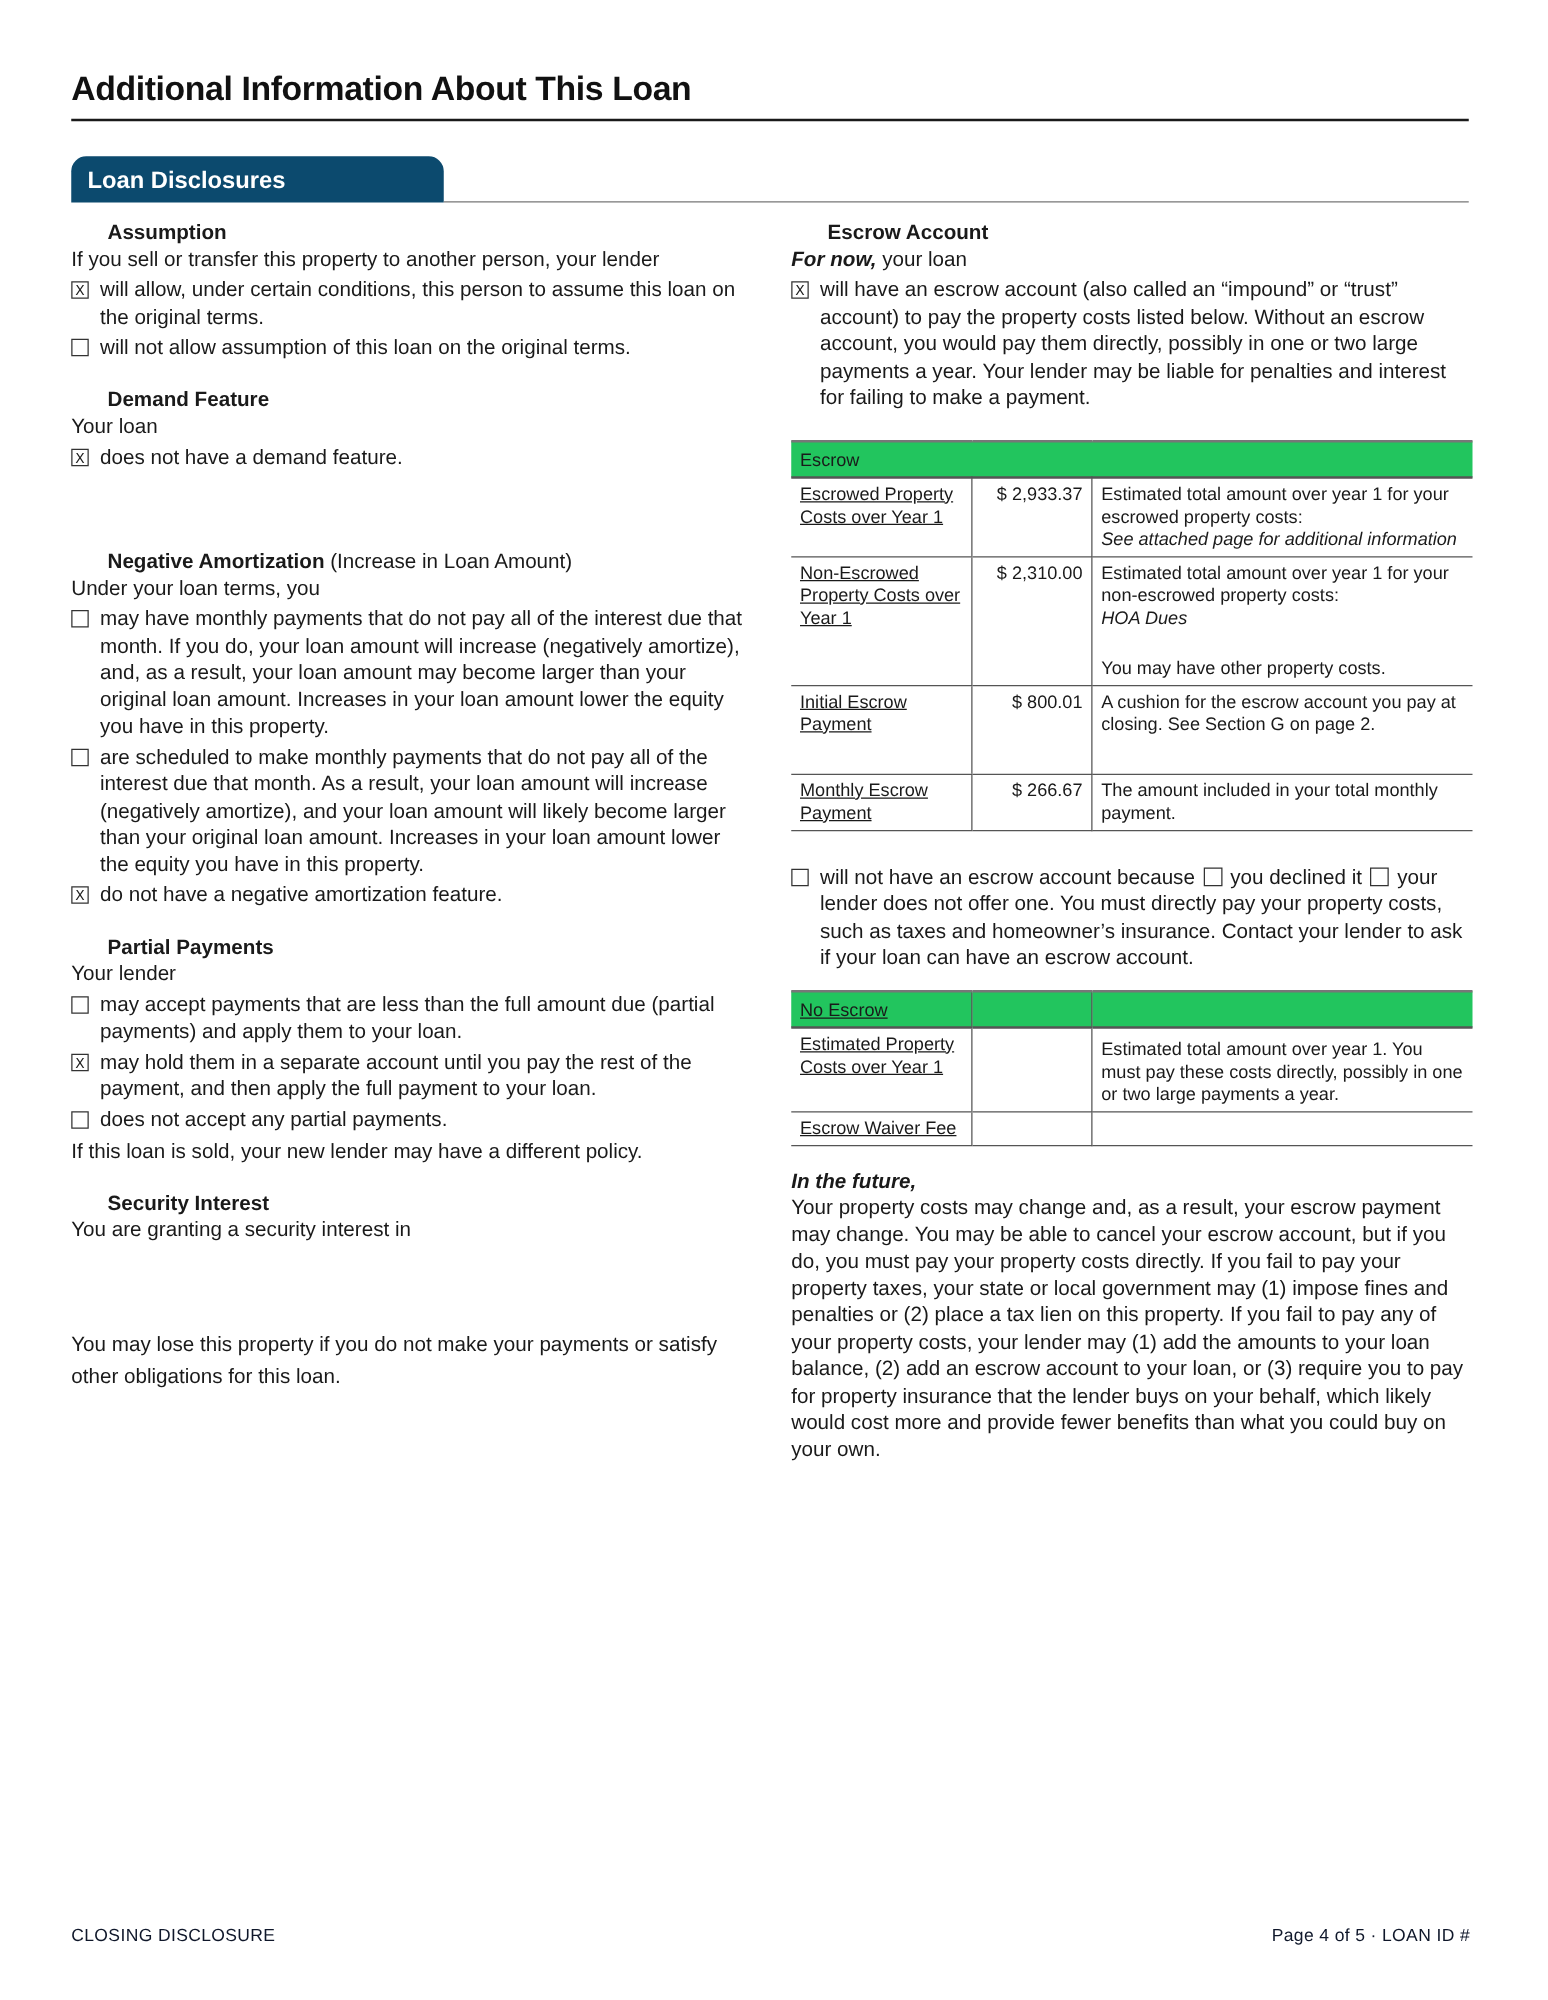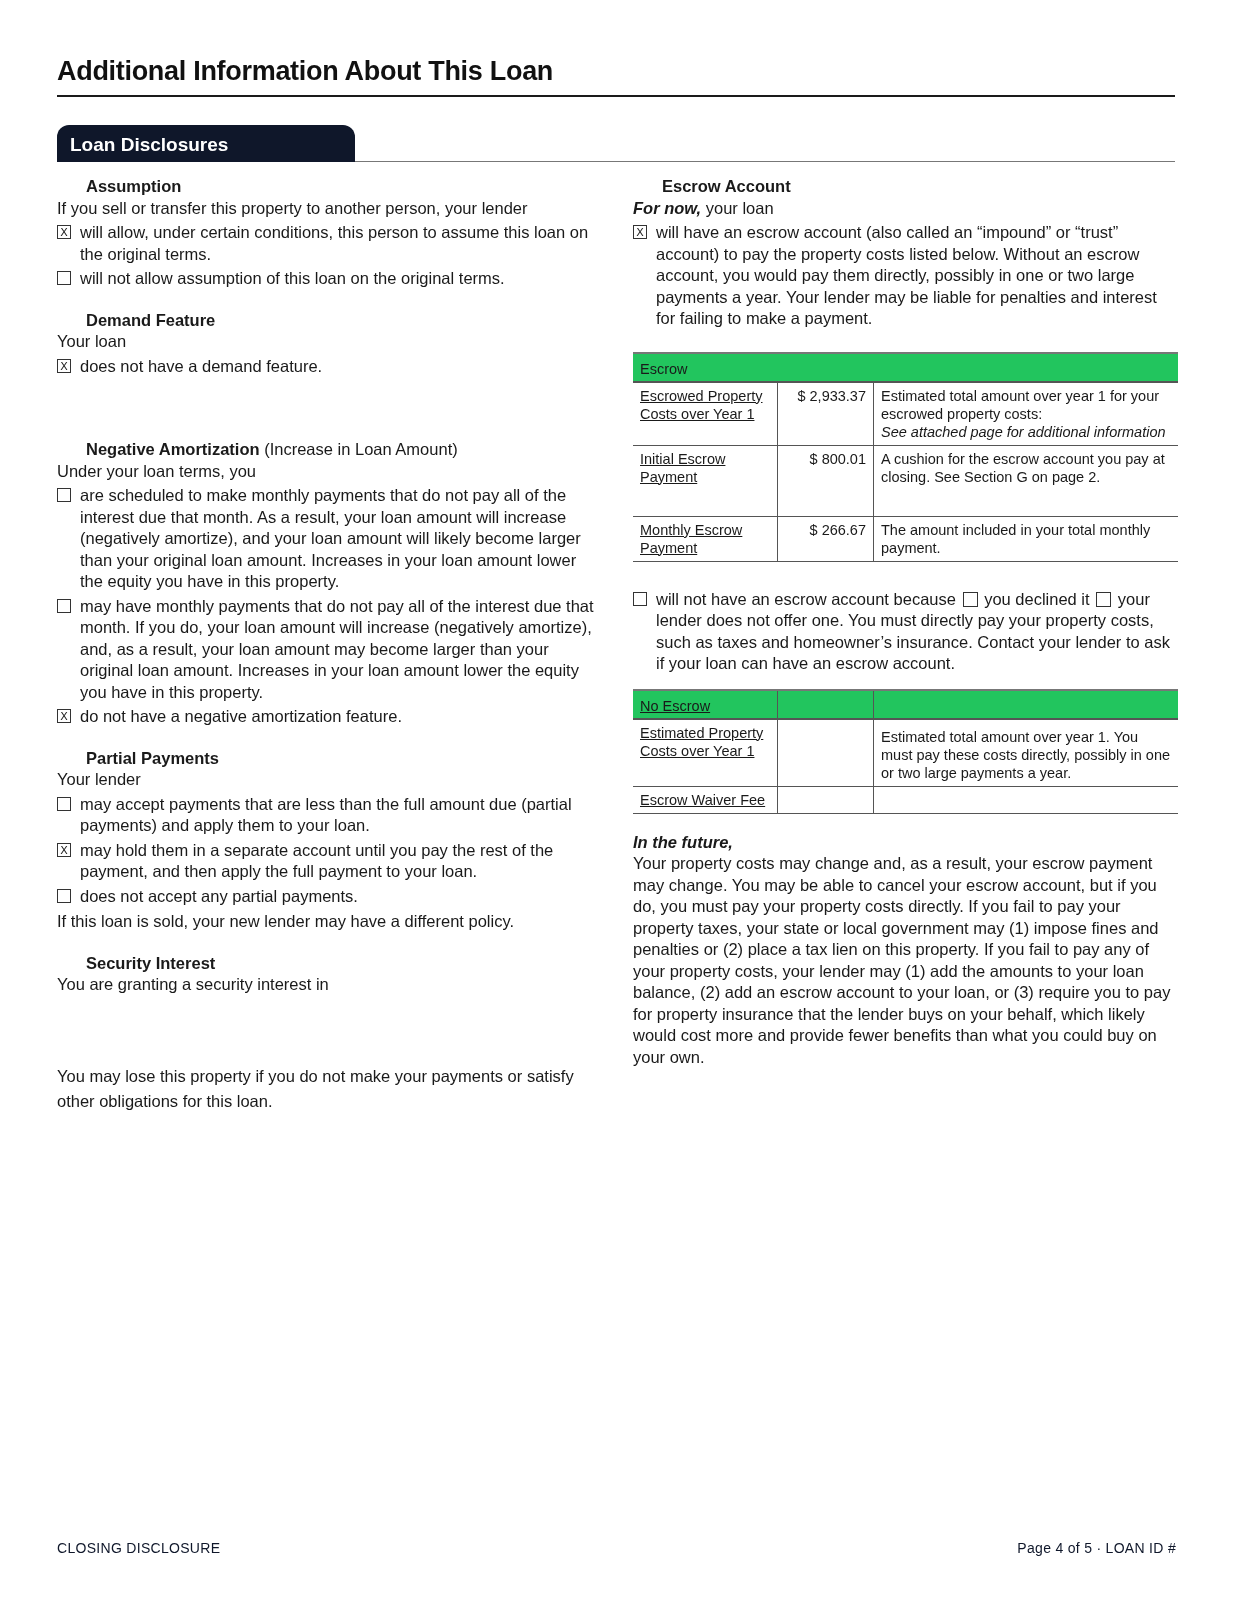--- a/index.html
+++ b/index.html
@@ -10,21 +10,21 @@
   }
   .page-title {
     position: absolute; left: 57px; top: 56px;
     font-size: 27px; font-weight: bold; letter-spacing: -0.3px; color: #111;
   }
   .title-rule {
     position: absolute; left: 57px; top: 95px; width: 1118px; height: 2px; background: #1a1a1a;
   }
   .section-tab {
     position: absolute; left: 57px; top: 125px; width: 298px; height: 37px;
-    background: #0f172a; border-radius: 12px 12px 0 0;
+    background: #0c4a6e; border-radius: 12px 12px 0 0;
   }
   .section-tab span {
     position: absolute; left: 13px; top: 9px; color: #fff; font-weight: bold; font-size: 19px;
   }
   .section-rule {
     position: absolute; left: 355px; top: 161px; width: 820px; height: 1px; background: #777;
   }
   .col { position: absolute; top: 176px; font-size: 16.5px; line-height: 21.5px; }
   .col.left { left: 57px; width: 540px; }
   .col.right { left: 633px; width: 545px; }
@@ -100,25 +100,25 @@
   <div style="height:42px"></div>
 
   <div>
     <div>
       <span class="h">Negative Amortization</span>
       <span>(Increase in Loan Amount)</span>
     </div>
     <p class="p">Under your loan terms, you</p>
     <div class="opt">
       <span class="cb"></span>
+      <span>may have monthly payments that do not pay all of the interest due that month. If you do, your loan amount will increase (negatively amortize), and, as a result, your loan amount may become larger than your original loan amount. Increases in your loan amount lower the equity you have in this property.</span>
+    </div>
+    <div class="opt">
+      <span class="cb"></span>
       <span>are scheduled to make monthly payments that do not pay all of the interest due that month. As a result, your loan amount will increase (negatively amortize), and your loan amount will likely become larger than your original loan amount. Increases in your loan amount lower the equity you have in this property.</span>
-    </div>
-    <div class="opt">
-      <span class="cb"></span>
-      <span>may have monthly payments that do not pay all of the interest due that month. If you do, your loan amount will increase (negatively amortize), and, as a result, your loan amount may become larger than your original loan amount. Increases in your loan amount lower the equity you have in this property.</span>
     </div>
     <div class="opt">
       <span class="cb">X</span>
       <span>do not have a negative amortization feature.</span>
     </div>
   </div>
 
   <div class="gap"></div>
 
   <div>
@@ -169,20 +169,29 @@
     </tr>
     <tr class="row">
       <td class="c1">Escrowed Property Costs over Year 1</td>
       <td class="c2">$ 2,933.37</td>
       <td class="c3">
         <span>Estimated total amount over year 1 for your escrowed property costs:</span><br>
         <span class="it">See attached page for additional information</span>
       </td>
     </tr>
     <tr class="row">
+      <td class="c1">Non-Escrowed Property Costs over Year 1</td>
+      <td class="c2">$ 2,310.00</td>
+      <td class="c3">
+        <span>Estimated total amount over year 1 for your non-escrowed property costs:</span><br>
+        <span class="it">HOA Dues</span>
+        <span class="note">You may have other property costs.</span>
+      </td>
+    </tr>
+    <tr class="row">
       <td class="c1" style="height:62px">Initial Escrow Payment</td>
       <td class="c2">$ 800.01</td>
       <td class="c3">A cushion for the escrow account you pay at closing. See Section G on page 2.</td>
     </tr>
     <tr class="row">
       <td class="c1">Monthly Escrow Payment</td>
       <td class="c2">$ 266.67</td>
       <td class="c3">The amount included in your total monthly payment.</td>
     </tr>
   </tbody>

